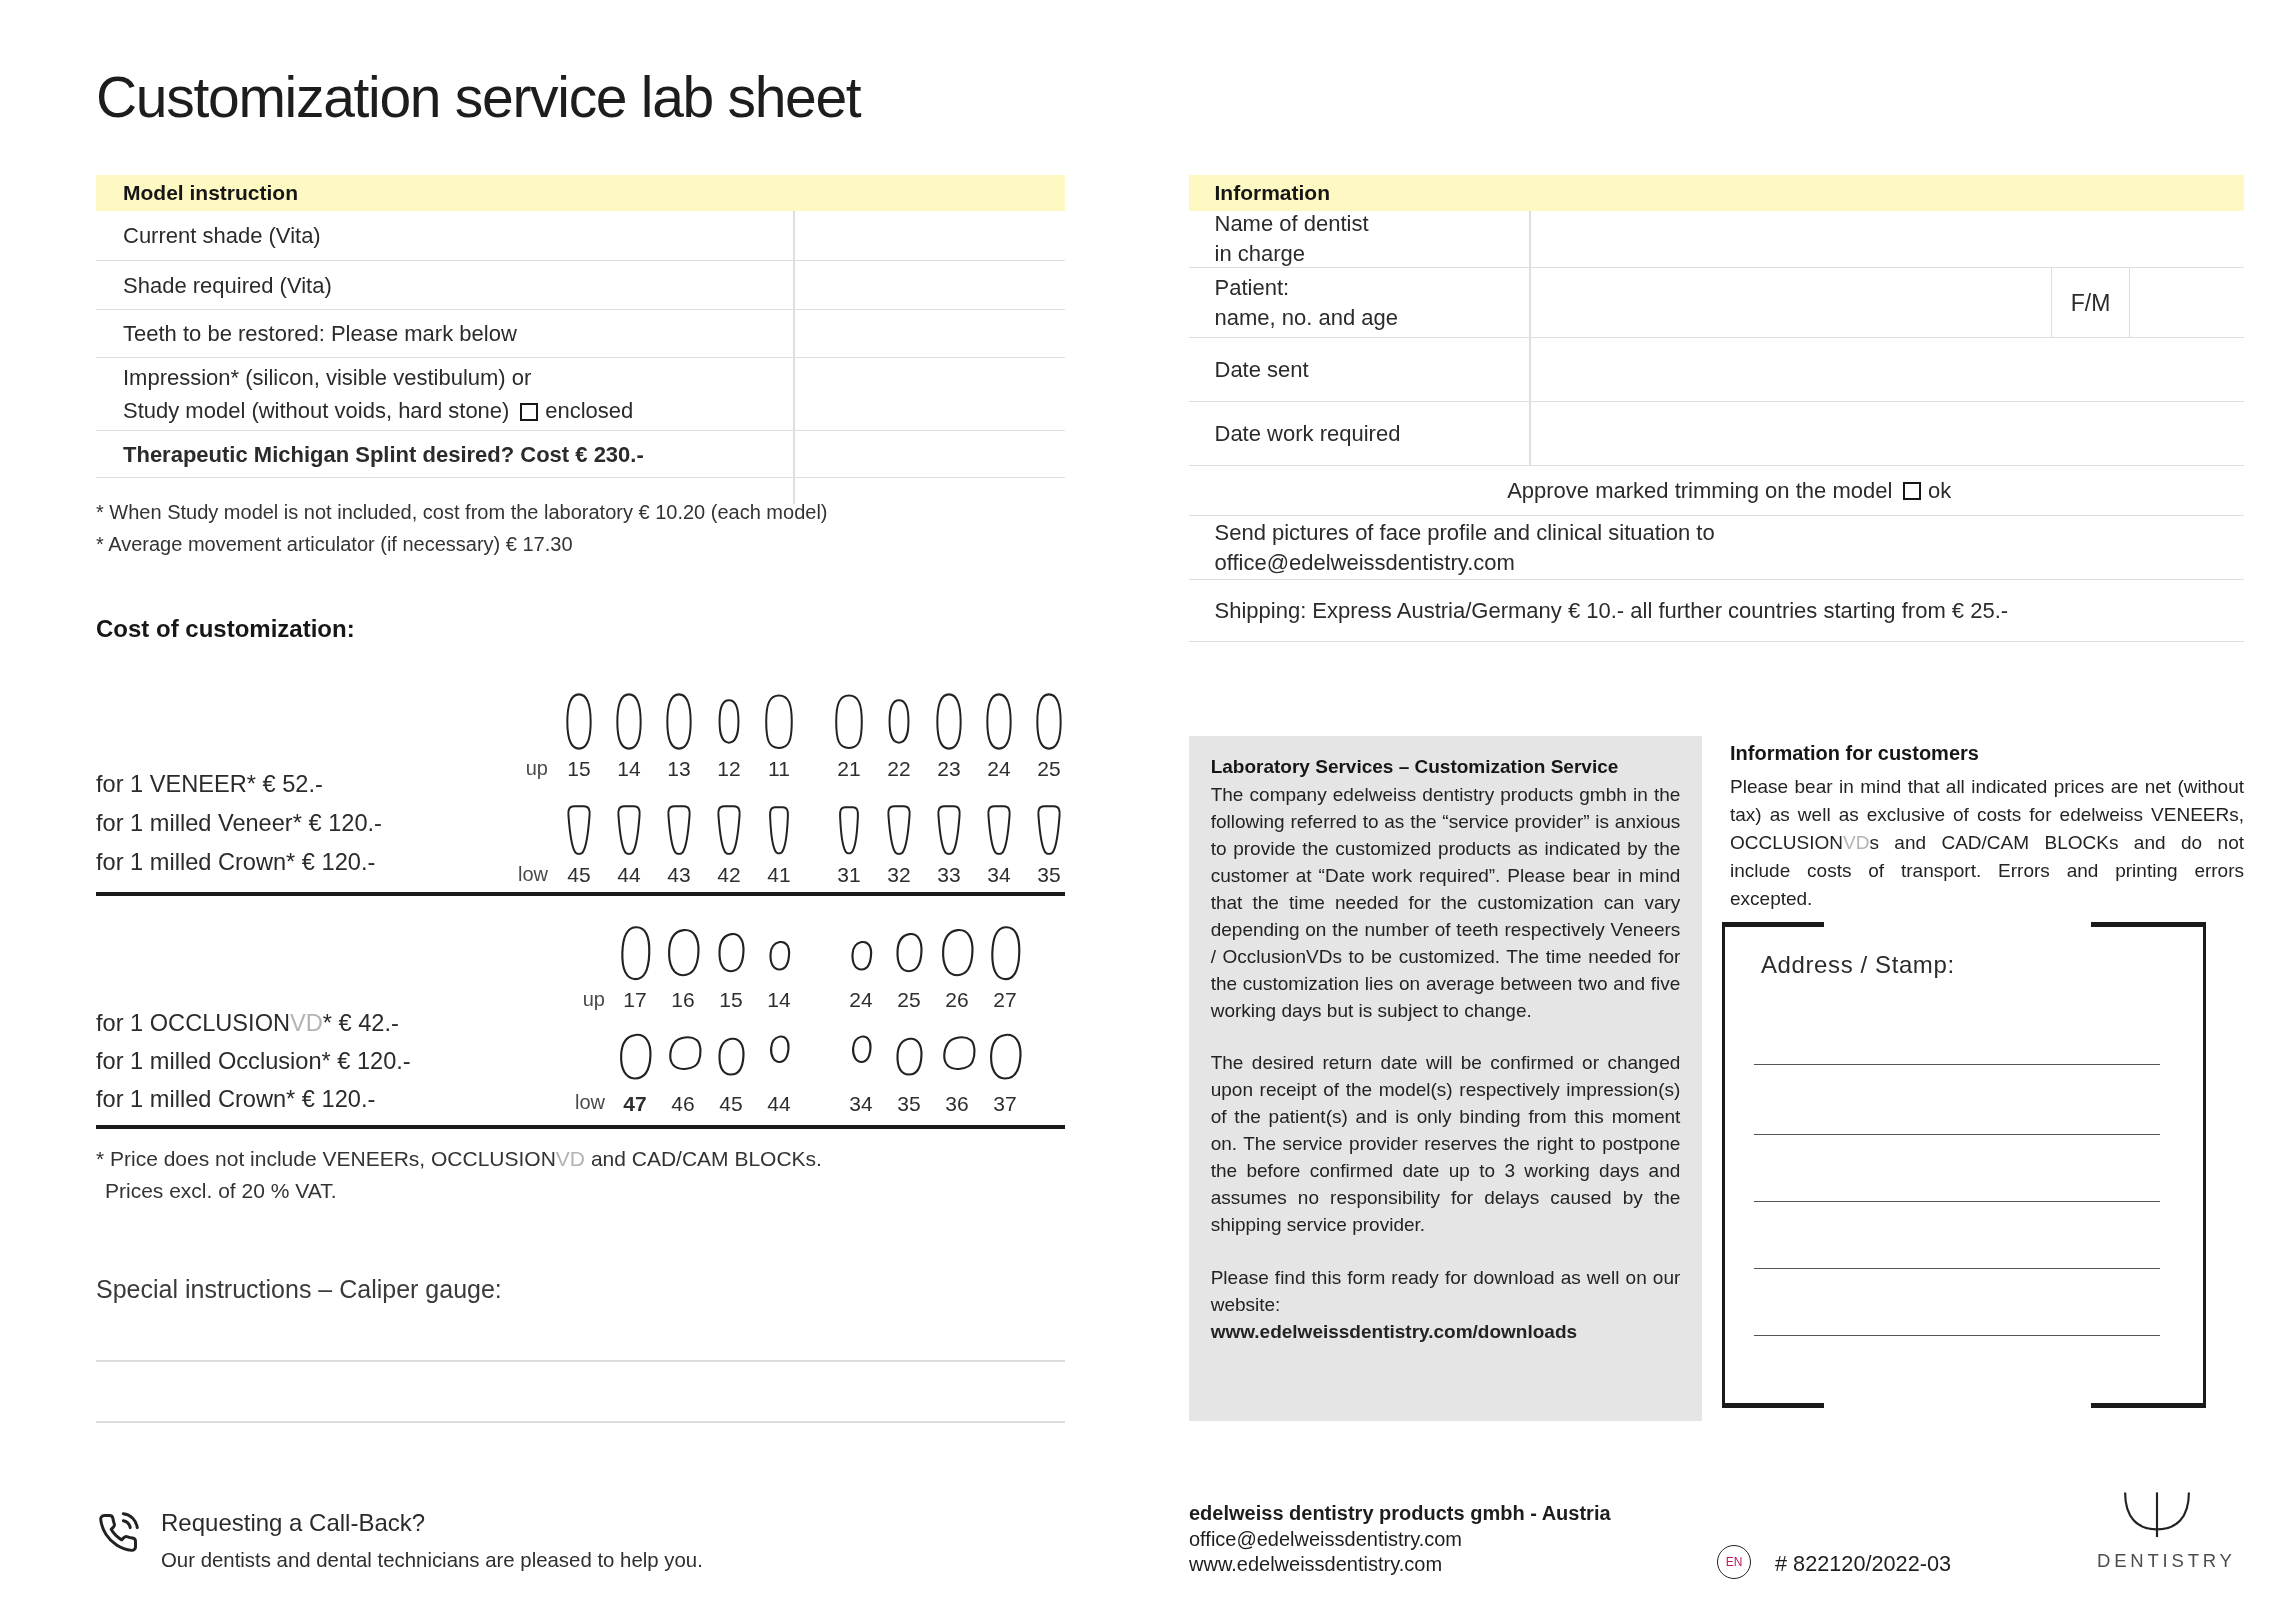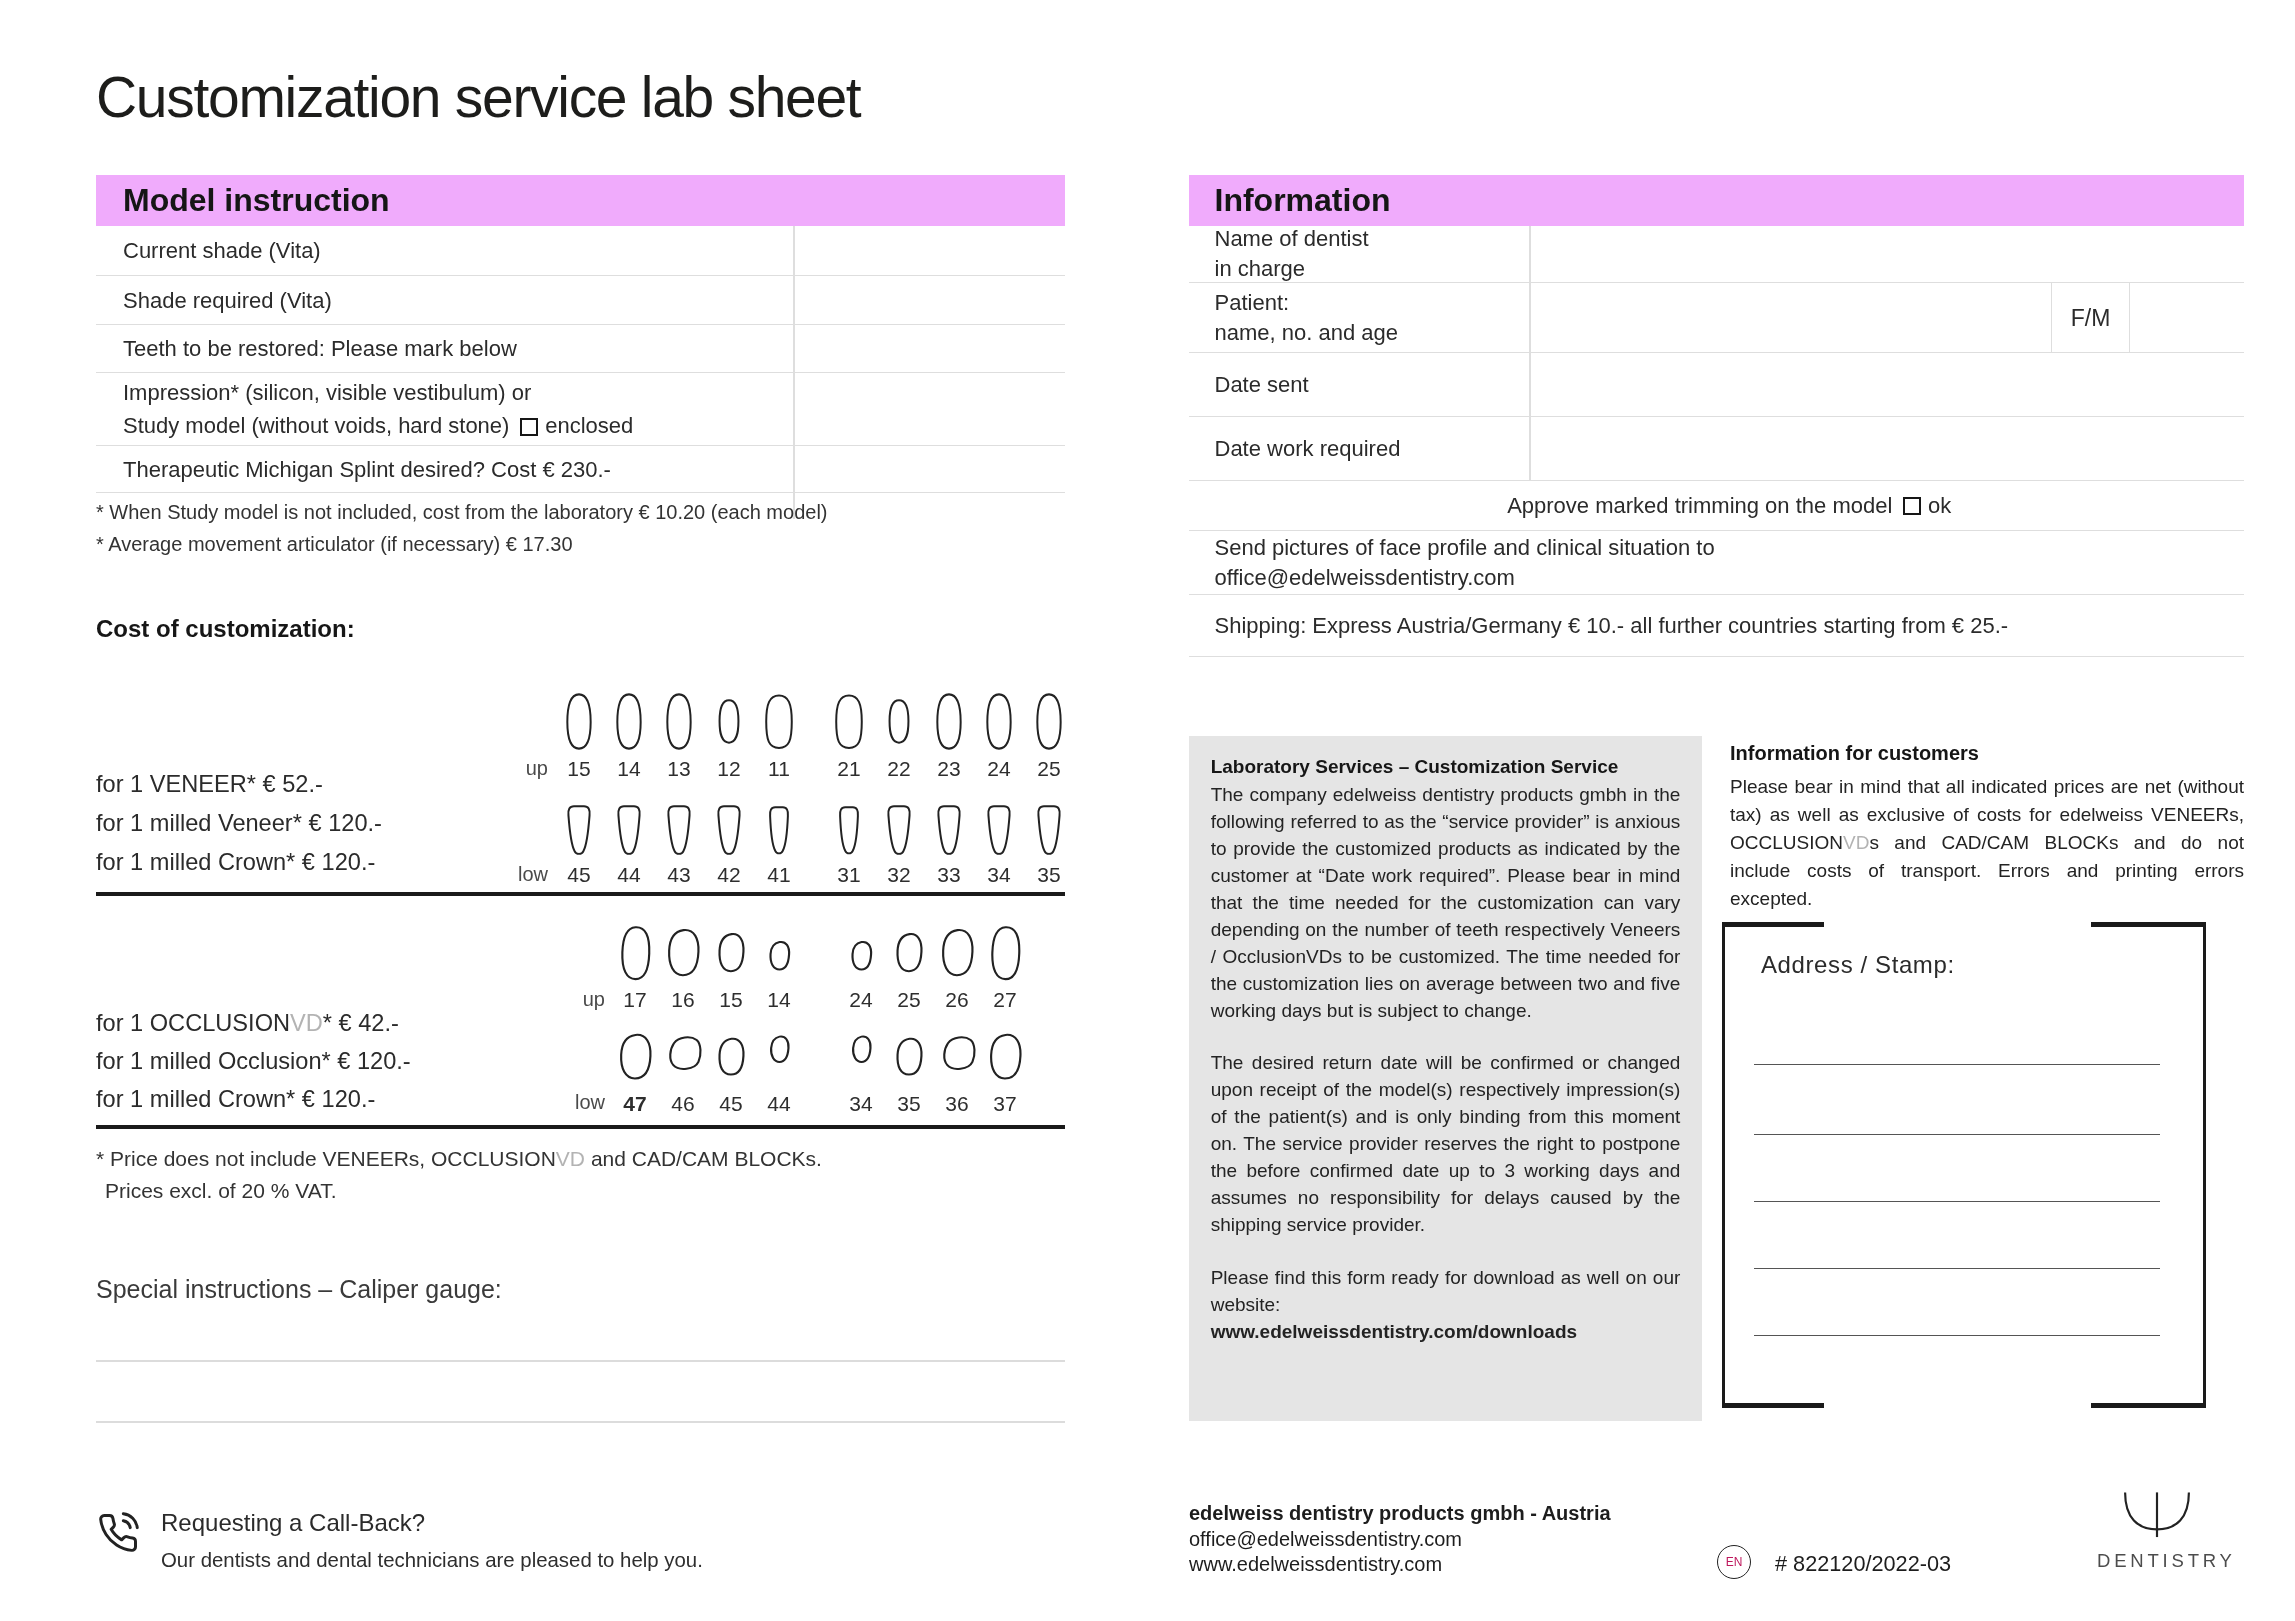--- a/index.html
+++ b/index.html
@@ -5,22 +5,22 @@
   * { box-sizing: border-box; margin: 0; padding: 0; }
   html,body { background:#ffffff; }
   body { font-family: "Liberation Sans", sans-serif; color:#222; }
   .page { position:relative; width:2295px; height:1621px; background:#fff; overflow:hidden; }
   .abs { position:absolute; }
 
   .page-title { font-size:57px; font-weight:400; letter-spacing:-1.3px; color:#1d1d1b; }
 
   
   .tbl { position:absolute; }
-  .band { height:51px; background:#f0abfc; display:flex; align-items:center; padding-left:27px;
-          font-size:32px; font-weight:bold; color:#161616; }
+  .band { height:36px; background:#fef9c3; display:flex; align-items:center; padding-left:27px;
+          font-size:21px; font-weight:bold; color:#161616; }
   .trow { position:relative; display:flex; flex-direction:column; justify-content:center;
           border-bottom:1.9px solid #dedede; font-size:22px; color:#2b2b2b; padding-left:27px; line-height:33px; }
   .vdiv { position:absolute; width:1.9px; background:#dedede; }
   .fill-area { position:absolute; top:0; bottom:0; right:0; }
   .checkbox { display:inline-block; width:18px; height:18px; border:2.5px solid #161616;
               margin:0 7.6px 0 10.2px; vertical-align:-2.5px; background:#fff; }
   .fm-cell { position:absolute; top:0; bottom:0; width:79px; border-left:1.9px solid #dedede;
              border-right:1.9px solid #dedede; display:flex; align-items:center; justify-content:center;
              font-size:23px; color:#2b2b2b;text-align:center; }
 
@@ -92,21 +92,21 @@
         <span>Teeth to be restored: Please mark below</span>
         <div class="fill-area" style="left:698px;"></div>
       </div>
       <div class="trow" style="height:73px;">
         <span>Impression* (silicon, visible vestibulum)  or</span>
         <span>
           <span>Study model (without voids, hard stone)</span><span class="checkbox"></span><span>enclosed</span>
         </span>
         <div class="fill-area" style="left:698px;"></div>
       </div>
-      <div class="trow" style="height:47px;">
+      <div class="trow" style="height:47px;font-weight:bold;">
         <span>Therapeutic Michigan Splint desired? Cost € 230.-</span>
         <div class="fill-area" style="left:698px;"></div>
       </div>
     </div>
   </div>
 
   <div class="abs footnote" style="left:96px; top:496px;">
     <div>* When Study model is not included, cost from the laboratory € 10.20 (each model)</div>
     <div>* Average movement articulator (if necessary) € 17.30</div>
   </div>

